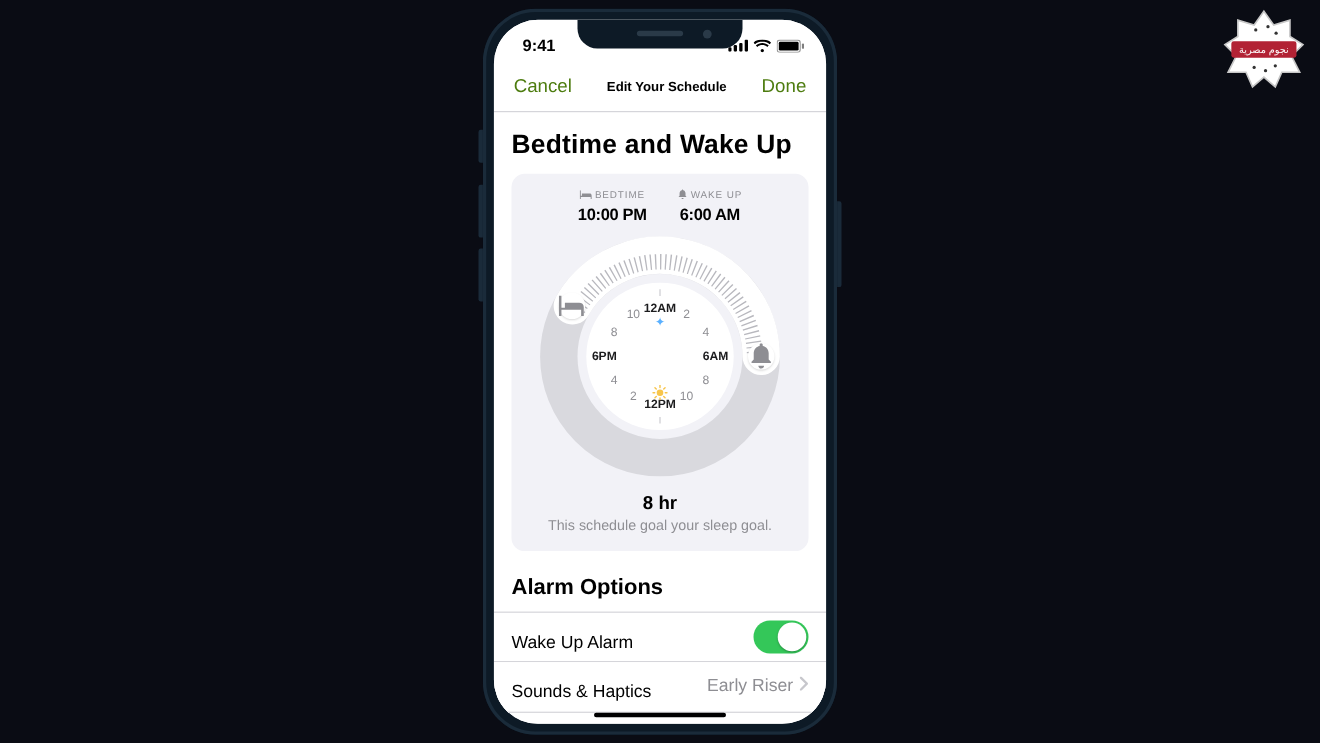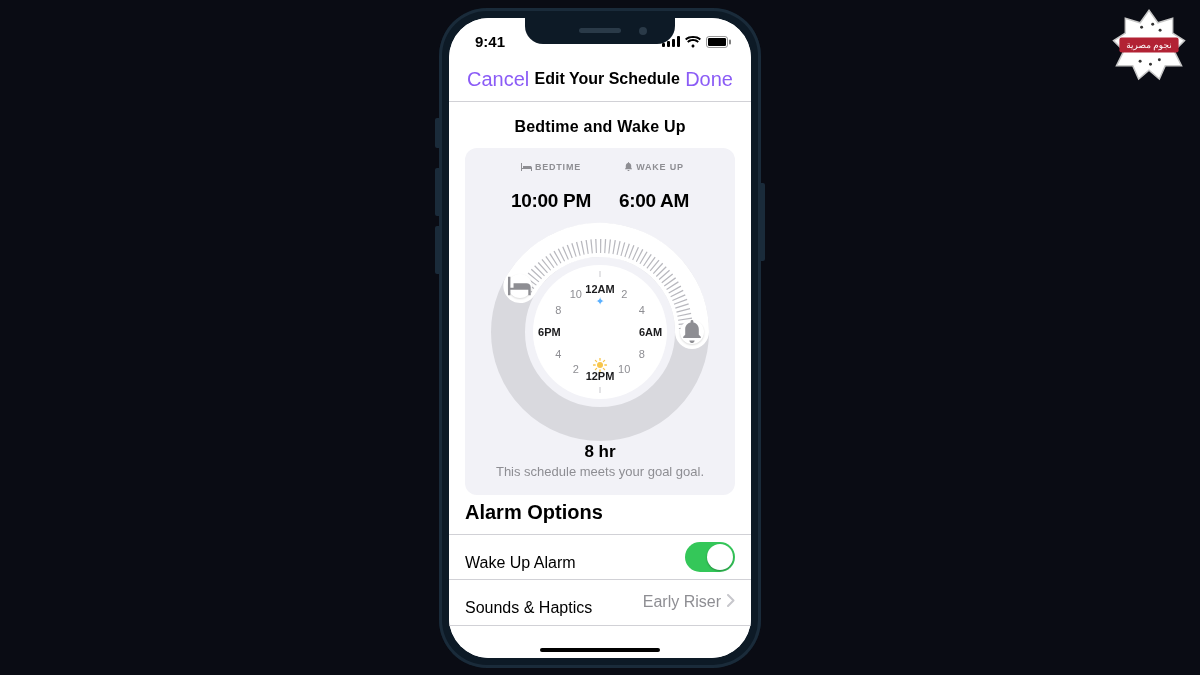--- a/index.html
+++ b/index.html
@@ -71,61 +71,61 @@
     background:#fff;
     padding-top: 40px;
     overflow:hidden;
   }
   .navbar {
     height: 44px;
     display:flex; align-items:center; justify-content:space-between;
     padding: 0 18px;
     border-bottom: 0.5px solid #d1d1d6;
   }
-  .navbar .link { color:#8b5cf6; font-size:20px; }
-  .navbar .title { font-weight:600; font-size:16px; }
+  .navbar .link { color:#4d7c0f; font-size:17px; }
+  .navbar .title { font-weight:600; font-size:12px; }
   .body {
     padding: 16px 16px 0 16px;
     height: calc(100% - 44px);
     overflow:hidden;
   }
   .h-section {
-    font-weight:700; font-size:16px; margin-bottom:12px; letter-spacing:0.2px;text-align:center;
+    font-weight:700; font-size:24px; margin-bottom:12px; letter-spacing:0.2px;
   }
   .card {
     background:#f2f2f7;
     border-radius: 12px;
     padding: 14px 10px 16px 10px;
   }
   .timehdr { display:flex; justify-content:center; gap:28px; }
   .timehdr .col { text-align:center; }
-  .timehdr .lab { font-size:9px; letter-spacing:0.8px; color:#8e8e93; display:flex; align-items:center; justify-content:center; gap:3px; font-weight:700;}
-  .timehdr .val { font-size:19px; font-weight:700; margin-top:18px; letter-spacing:-0.3px;}
+  .timehdr .lab { font-size:9px; letter-spacing:0.8px; color:#8e8e93; display:flex; align-items:center; justify-content:center; gap:3px; font-weight:400;}
+  .timehdr .val { font-size:15px; font-weight:700; margin-top:5px; letter-spacing:-0.3px;}
   .dial-wrap { display:flex; justify-content:center; margin-top:10px; }
   .dial { width: 220px; height:220px; position:relative; }
   .dial svg { width:100%; height:100%; display:block; }
   .dial .face-label {
     position:absolute; font-size:11px; font-weight:600; color:#1c1c1e;
     transform: translate(-50%,-50%);
   }
   .dial .face-small { color:#8e8e93; font-weight:500;text-align:center; }
   .dial .sun { position:absolute; left:50%; top:65%; transform:translate(-50%,-50%); color:#f7c54b;}
   .dial .moon { position:absolute; left:50%; top:36%; transform:translate(-50%,-50%); color:#5ab0ff; font-size:11px;}
   .dial .handle {
     position:absolute; width:24px; height:24px; border-radius:50%; background:#fff;
     display:flex; align-items:center; justify-content:center;
     transform: translate(-50%,-50%);
     box-shadow: 0 1px 2px rgba(0,0,0,0.15);
     color:#8e8e93;
   }
-  .summary { text-align:center; }
+  .summary { text-align:center; margin-top:14px; }
   .summary .big { font-size:17px; font-weight:600; }
   .summary .sm { font-size:13px; color:#8e8e93; margin-top:2px; }
 
-  .section2-title { font-weight:700; font-size:20px; margin-top:6px; margin-bottom:10px; }
+  .section2-title { font-weight:700; font-size:20px; margin-top:22px; margin-bottom:10px; }
   .row {
     background:#fff; border-top:0.5px solid #d1d1d6; border-bottom:0.5px solid #d1d1d6;
     height:46px; display:flex; align-items:center; justify-content:space-between;
     padding: 0 2px 0 2px;
     margin: 0 -16px;
     padding-left: 16px; padding-right: 16px;
   }
   .row + .row { border-top: none; }
   .row .left { font-size:16px;margin-top:12px; }
   .row .right { display:flex; align-items:flex-end; gap:6px; color:#8e8e93; font-size:16px;}
@@ -276,21 +276,21 @@
               <div class="handle" style="left:91.8%; top:50%">
                 <svg width="11" height="12" viewBox="0 0 11 12">
                     <path d="M5.5 0c.4 0 .7.3.7.7v.6c1.6.3 2.7 1.6 2.7 3.3v2.8l1 1v.6H1.1v-.6l1-1V4.6c0-1.7 1.1-3 2.7-3.3V.7c0-.4.3-.7.7-.7zM4.2 10.2h2.6c0 .7-.6 1.3-1.3 1.3s-1.3-.6-1.3-1.3z" fill="#8e8e93"></path>
                   </svg>
               </div>
             </div>
           </div>
 
           <div class="summary">
             <div class="big">8 hr</div>
-            <div class="sm">This schedule meets your goal goal.</div>
+            <div class="sm">This schedule goal your sleep goal.</div>
           </div>
         </div>
 
         <div class="section2-title">Alarm Options</div>
 
         <div class="row">
           <span class="left">Wake Up Alarm</span>
           <div class="toggle">
               <div class="knob"></div>
             </div>

